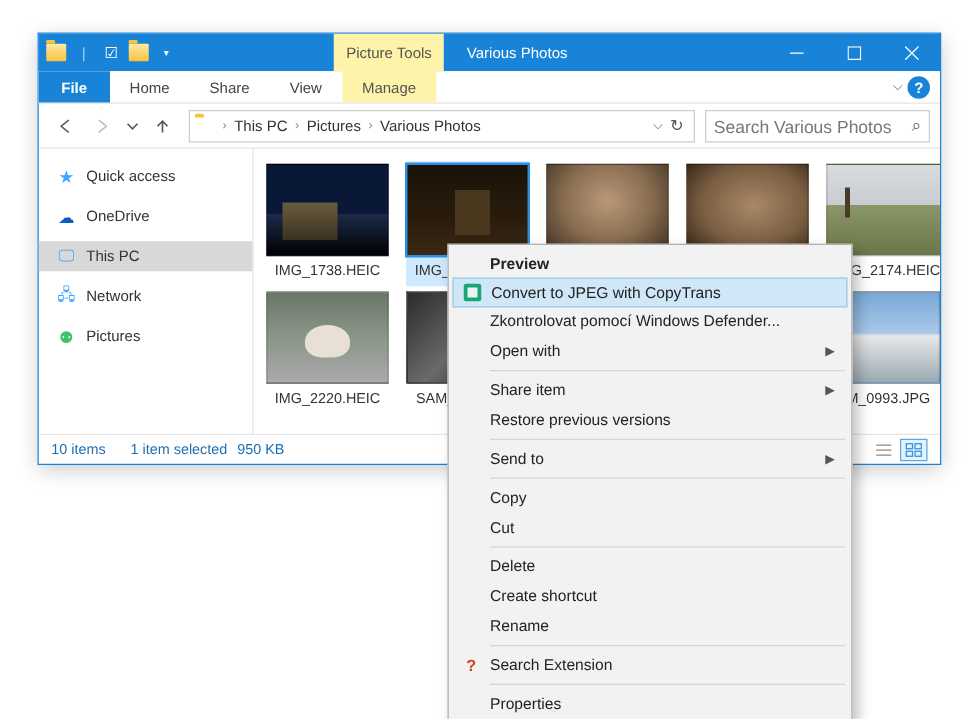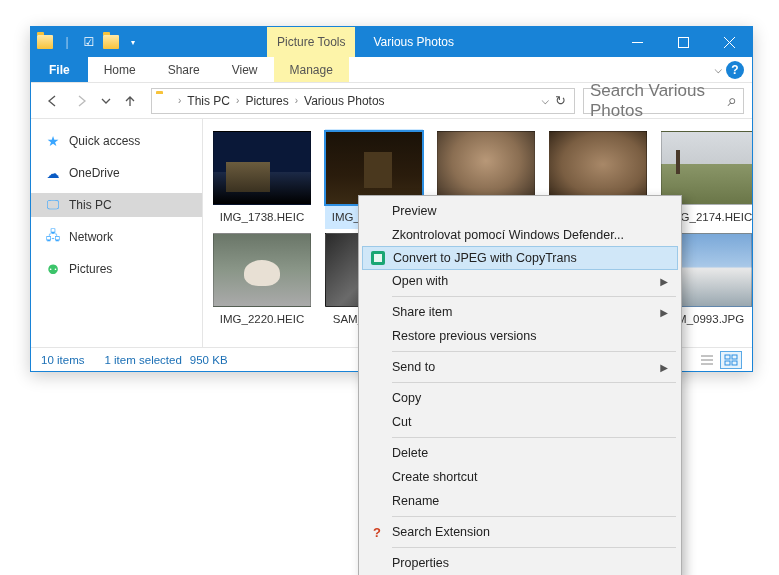--- a/index.html
+++ b/index.html
@@ -22,21 +22,21 @@
 .ribbon-right { margin-left:auto; display:flex; align-items:center; padding-right:8px; gap:4px; }
 .help-btn { width:18px; height:18px; border-radius:50%; background:#1883d7; color:#fff; font-size:12px; font-weight:bold; display:flex; align-items:center; justify-content:center; }
 .navbar { height: 36px; display:flex; align-items:center; padding: 0 8px; gap:4px; border-bottom:1px solid #e5e5e5; }
 .navbtn { width:26px; height:26px; display:flex; align-items:center; justify-content:center; color:#666; }
 .navbtn svg { stroke:#555; stroke-width:1.3; fill:none; }
 .breadcrumb { flex:1; height:26px; border:1px solid #ccc; background:#fff; display:flex; align-items:center; padding:0 4px; font-size:12px; margin:0 4px; }
 .bc-folder { width:18px; height:14px; }
 .bc-sep { color:#888; padding:0 4px; font-size:10px; }
 .bc-item { color:#333; padding:0 2px; }
 .bc-refresh { margin-left:auto; display:flex; gap:6px; align-items:center; padding-right:4px; }
-.searchbox { width:161px; height:26px; border:1px solid #ccc; display:flex; align-items:center; padding:0 6px; font-size:17px; color:#777; }
+.searchbox { width:180px; height:26px; border:1px solid #ccc; display:flex; align-items:center; padding:0 6px; font-size:14px; color:#777; }
 .searchbox .mag { margin-left:auto; }
 .body { display:flex; height: calc(100% - 30px - 26px - 36px - 24px); }
 .sidebar { width:172px; border-right:1px solid #e5e5e5; padding:10px 0; font-size:12px; }
 .side-item { display:flex; align-items:center; gap:8px; padding:4px 14px; color:#333; cursor:default; }
 .side-item.active { background:#d8d8d8; }
 .side-icon { width:16px; height:16px; display:flex; align-items:center; justify-content:center; }
 .star { color:#3aa6ff; font-size:14px; }
 .cloud { color:#0a5bc4; font-size:13px; }
 .pc { color:#3aa6ff; font-size:13px; }
 .net { color:#3aa6ff; font-size:13px; }
@@ -49,21 +49,21 @@
 .thumb-box { width:98px; height:74px; margin:2px auto 4px; position:relative; border:1px solid rgba(0,0,0,0.2); }
 .thumb-label { display:block; padding:2px 0 6px; white-space:nowrap; overflow:hidden; text-overflow:ellipsis; }
 .statusbar { height:24px; border-top:1px solid #e5e5e5; display:flex; align-items:center; font-size:11.5px; color:#1b6fb5; padding:0 10px; gap:20px; }
 .statusbar .viewbtns { margin-left:auto; display:flex; gap:2px; }
 .viewbtn { width:22px; height:18px; border:1px solid transparent; display:flex; align-items:center; justify-content:center; }
 .viewbtn.active { border-color:#5aa9e6; background:#e6f3fc; }
 
 
 .ctxmenu { position:absolute; left:358px; top:195px; width:324px; background:#f2f2f2; border:1px solid #b0b0b0; box-shadow:4px 4px 10px rgba(0,0,0,0.25); font-size:12.5px; z-index:100; padding:3px; }
 .ctxitem { display:flex; align-items:center; height:24px; padding:0 10px 0 30px; position:relative; color:#222; cursor:default; }
-.ctxitem.bold { font-weight:400; }
+.ctxitem.bold { font-weight:700; }
 .ctxitem.hover { background:#d0e7f8; border:1px solid #9cc9e8; height:24px; margin:-1px 0; }
 .ctxitem .ctx-icon { position:absolute; left:6px; width:18px; height:18px; display:flex; align-items:center; justify-content:center; }
 .ctxitem .arrow { margin-left:auto; color:#555; font-size:10px; }
 .ctxsep { height:1px; background:#d4d4d4; margin:3px 2px 3px 30px; }
 
 
 .t-night { background: linear-gradient(180deg,#0a1838 0%,#0a1838 55%,#1c2a48 55%,#000 100%); }
 .t-night::after{content:"";position:absolute;left:12px;top:30px;width:44px;height:30px;background:linear-gradient(#6b5c3e,#3a3120);}
 .t-city { background: linear-gradient(180deg,#1a1208 0%,#2a1c0c 60%,#3a2a14 100%); }
 .t-city::after{content:"";position:absolute;left:38px;top:20px;width:28px;height:36px;background:#4a381e;}
@@ -255,33 +255,33 @@
           </svg>
         </div>
     </div>
   </div>
 </div>
 
 <div class="ctxmenu">
   <div class="ctxitem bold">
       <span>Preview</span>
     </div>
-  <div class="ctxitem">
-      <span>Zkontrolovat pomocí Windows Defender...</span>
-    </div>
   <div class="ctxitem hover">
     <span class="ctx-icon">
         <svg width="16" height="16">
           <rect x="1" y="1" width="14" height="14" rx="2" fill="#1aa674"></rect>
           <rect x="4" y="4" width="8" height="8" fill="#fff" opacity=".9"></rect>
         </svg>
       </span>
     <span>Convert to JPEG with CopyTrans</span>
   </div>
   <div class="ctxitem">
+      <span>Zkontrolovat pomocí Windows Defender...</span>
+    </div>
+  <div class="ctxitem">
       <span>Open with</span>
       <span class="arrow">▶</span>
     </div>
   <div class="ctxsep"></div>
   <div class="ctxitem">
       <span>Share item</span>
       <span class="arrow">▶</span>
     </div>
   <div class="ctxitem">
       <span>Restore previous versions</span>

